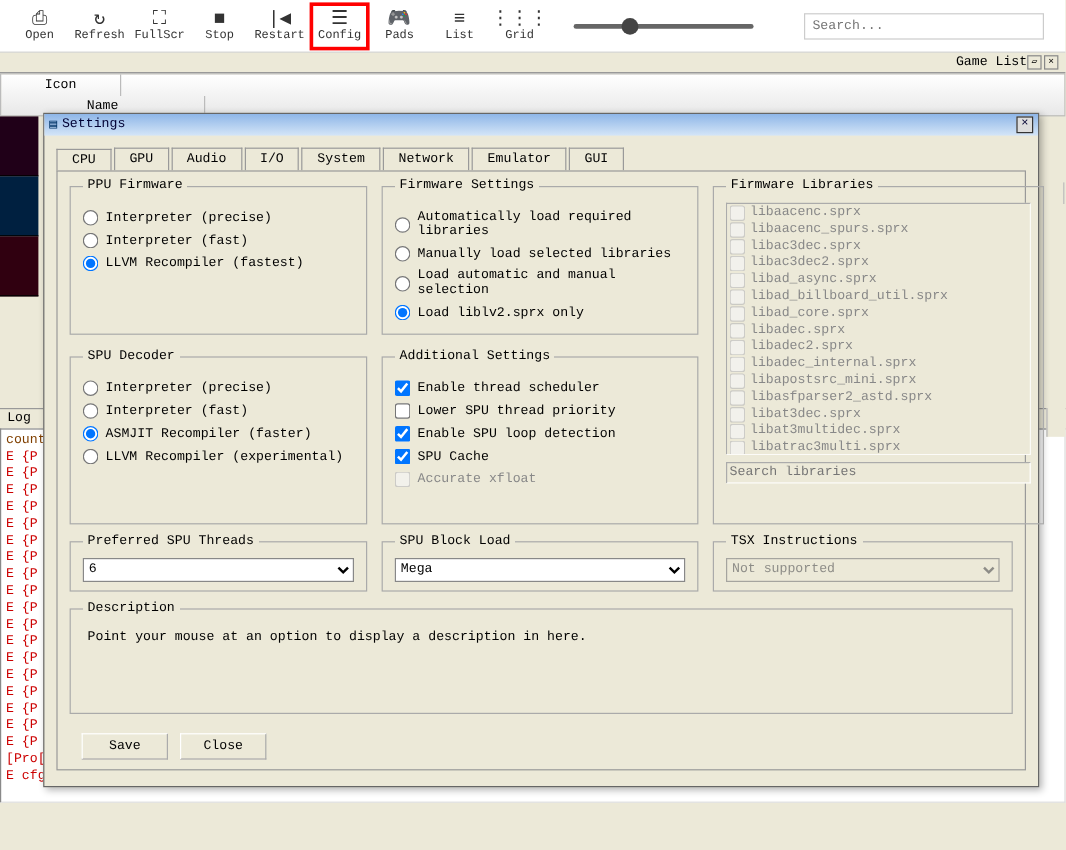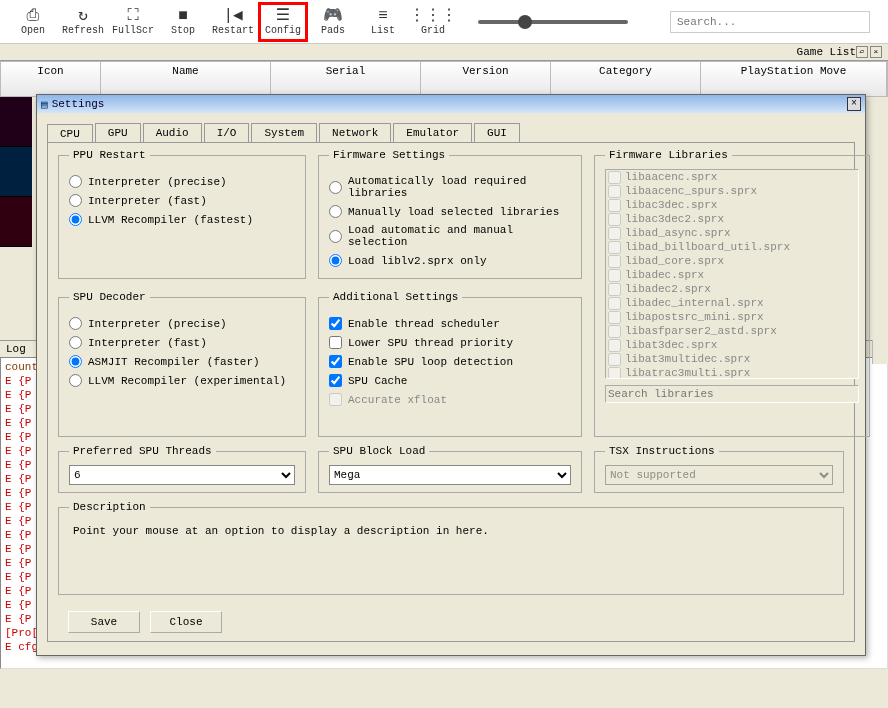--- a/index.html
+++ b/index.html
@@ -8,21 +8,21 @@
 .tb-btn { display: flex; flex-direction: column; align-items: center; justify-content: center; width: 50px; height: 40px; cursor: pointer; font-size: 10px; color: #333; }
 .tb-btn .icon { font-size: 16px; height: 18px; line-height: 18px; }
 .tb-btn.highlighted { border: 3px solid red; }
 .slider-wrap { margin-left: 20px; width: 150px; height: 4px; background: #666; position: relative; border-radius: 2px; }
 .slider-knob { position: absolute; width: 14px; height: 14px; background: #444; border-radius: 50%; top: -5px; left: 40px; }
 .search-box { margin-left: auto; margin-right: 10px; text-decoration: underline; }
 .search-box input { width: 200px; height: 22px; font-family: inherit; font-size: 11px; padding: 2px 6px; border: 1px solid #ccc; }
 .gamelist-hdr { background: #ece9d8; padding: 2px 6px; font-size: 11px; border-bottom: 1px solid #999; display: flex; justify-content: flex-end; }
 .gamelist-hdr .winctl { display: flex; gap: 2px; }
 .wctl { width: 12px; height: 12px; border: 1px solid #888; font-size: 8px; text-align: center; line-height: 10px; cursor: pointer; }
-.col-headers { display: flex; background: linear-gradient(#fff,#e8e8e8); border: 1px solid #bbb; height: 36px; }
+.col-headers { display: flex; background: linear-gradient(#fff,#e8e8e8); border: 1px solid #bbb; height: 36px; flex-direction: column; }
 .col-headers div { border-right: 1px solid #bbb; text-align: center; line-height: 18px; font-size: 11px; }
 .game-rows { position: relative; }
 .game-row-icon { width: 32px; height: 50px; background: #200018; border-bottom: 1px solid #000; }
 .settings-dialog { position: absolute; left: 36px; top: 94px; width: 830px; height: 562px; background: #ece9d8; border: 1px solid #666; box-shadow: 2px 2px 6px rgba(0,0,0,0.3); }
 .dlg-title { background: linear-gradient(#8eb6e8,#d4e5f7); height: 18px; display: flex; align-items: center; padding: 0 4px; font-size: 11px; color: #003; }
 .dlg-title .close { margin-left: auto; width: 14px; height: 14px; border: 1px solid #333; background: #ddd; text-align: center; line-height: 12px; cursor: pointer; font-size: 10px; }
 .tabs { display: flex; margin: 10px 10px 0 10px; font-size: 11px; }
 .tab { padding: 3px 12px; border: 1px solid #999; border-bottom: none; background: #ece9d8; cursor: pointer; margin-right: 2px; }
 .tab.active { background: #ece9d8; position: relative; top: 1px; }
 .tab-body { border: 1px solid #999; margin: 0 10px 10px 10px; padding: 10px; background: #ece9d8; height: 500px; position: relative; }
@@ -165,21 +165,21 @@
     <div class="tab">Audio</div>
     <div class="tab">I/O</div>
     <div class="tab">System</div>
     <div class="tab">Network</div>
     <div class="tab">Emulator</div>
     <div class="tab">GUI</div>
   </div>
   <div class="tab-body">
 
     <fieldset class="fs-ppu">
-      <legend>PPU Restart</legend>
+      <legend>PPU Firmware</legend>
       <label class="radio-row">
           <input type="radio" name="ppu" style="">
           <span>Interpreter (precise)</span>
         </label>
       <label class="radio-row">
           <input type="radio" name="ppu" style="">
           <span>Interpreter (fast)</span>
         </label>
       <label class="radio-row">
           <input type="radio" name="ppu" checked="" style="">

